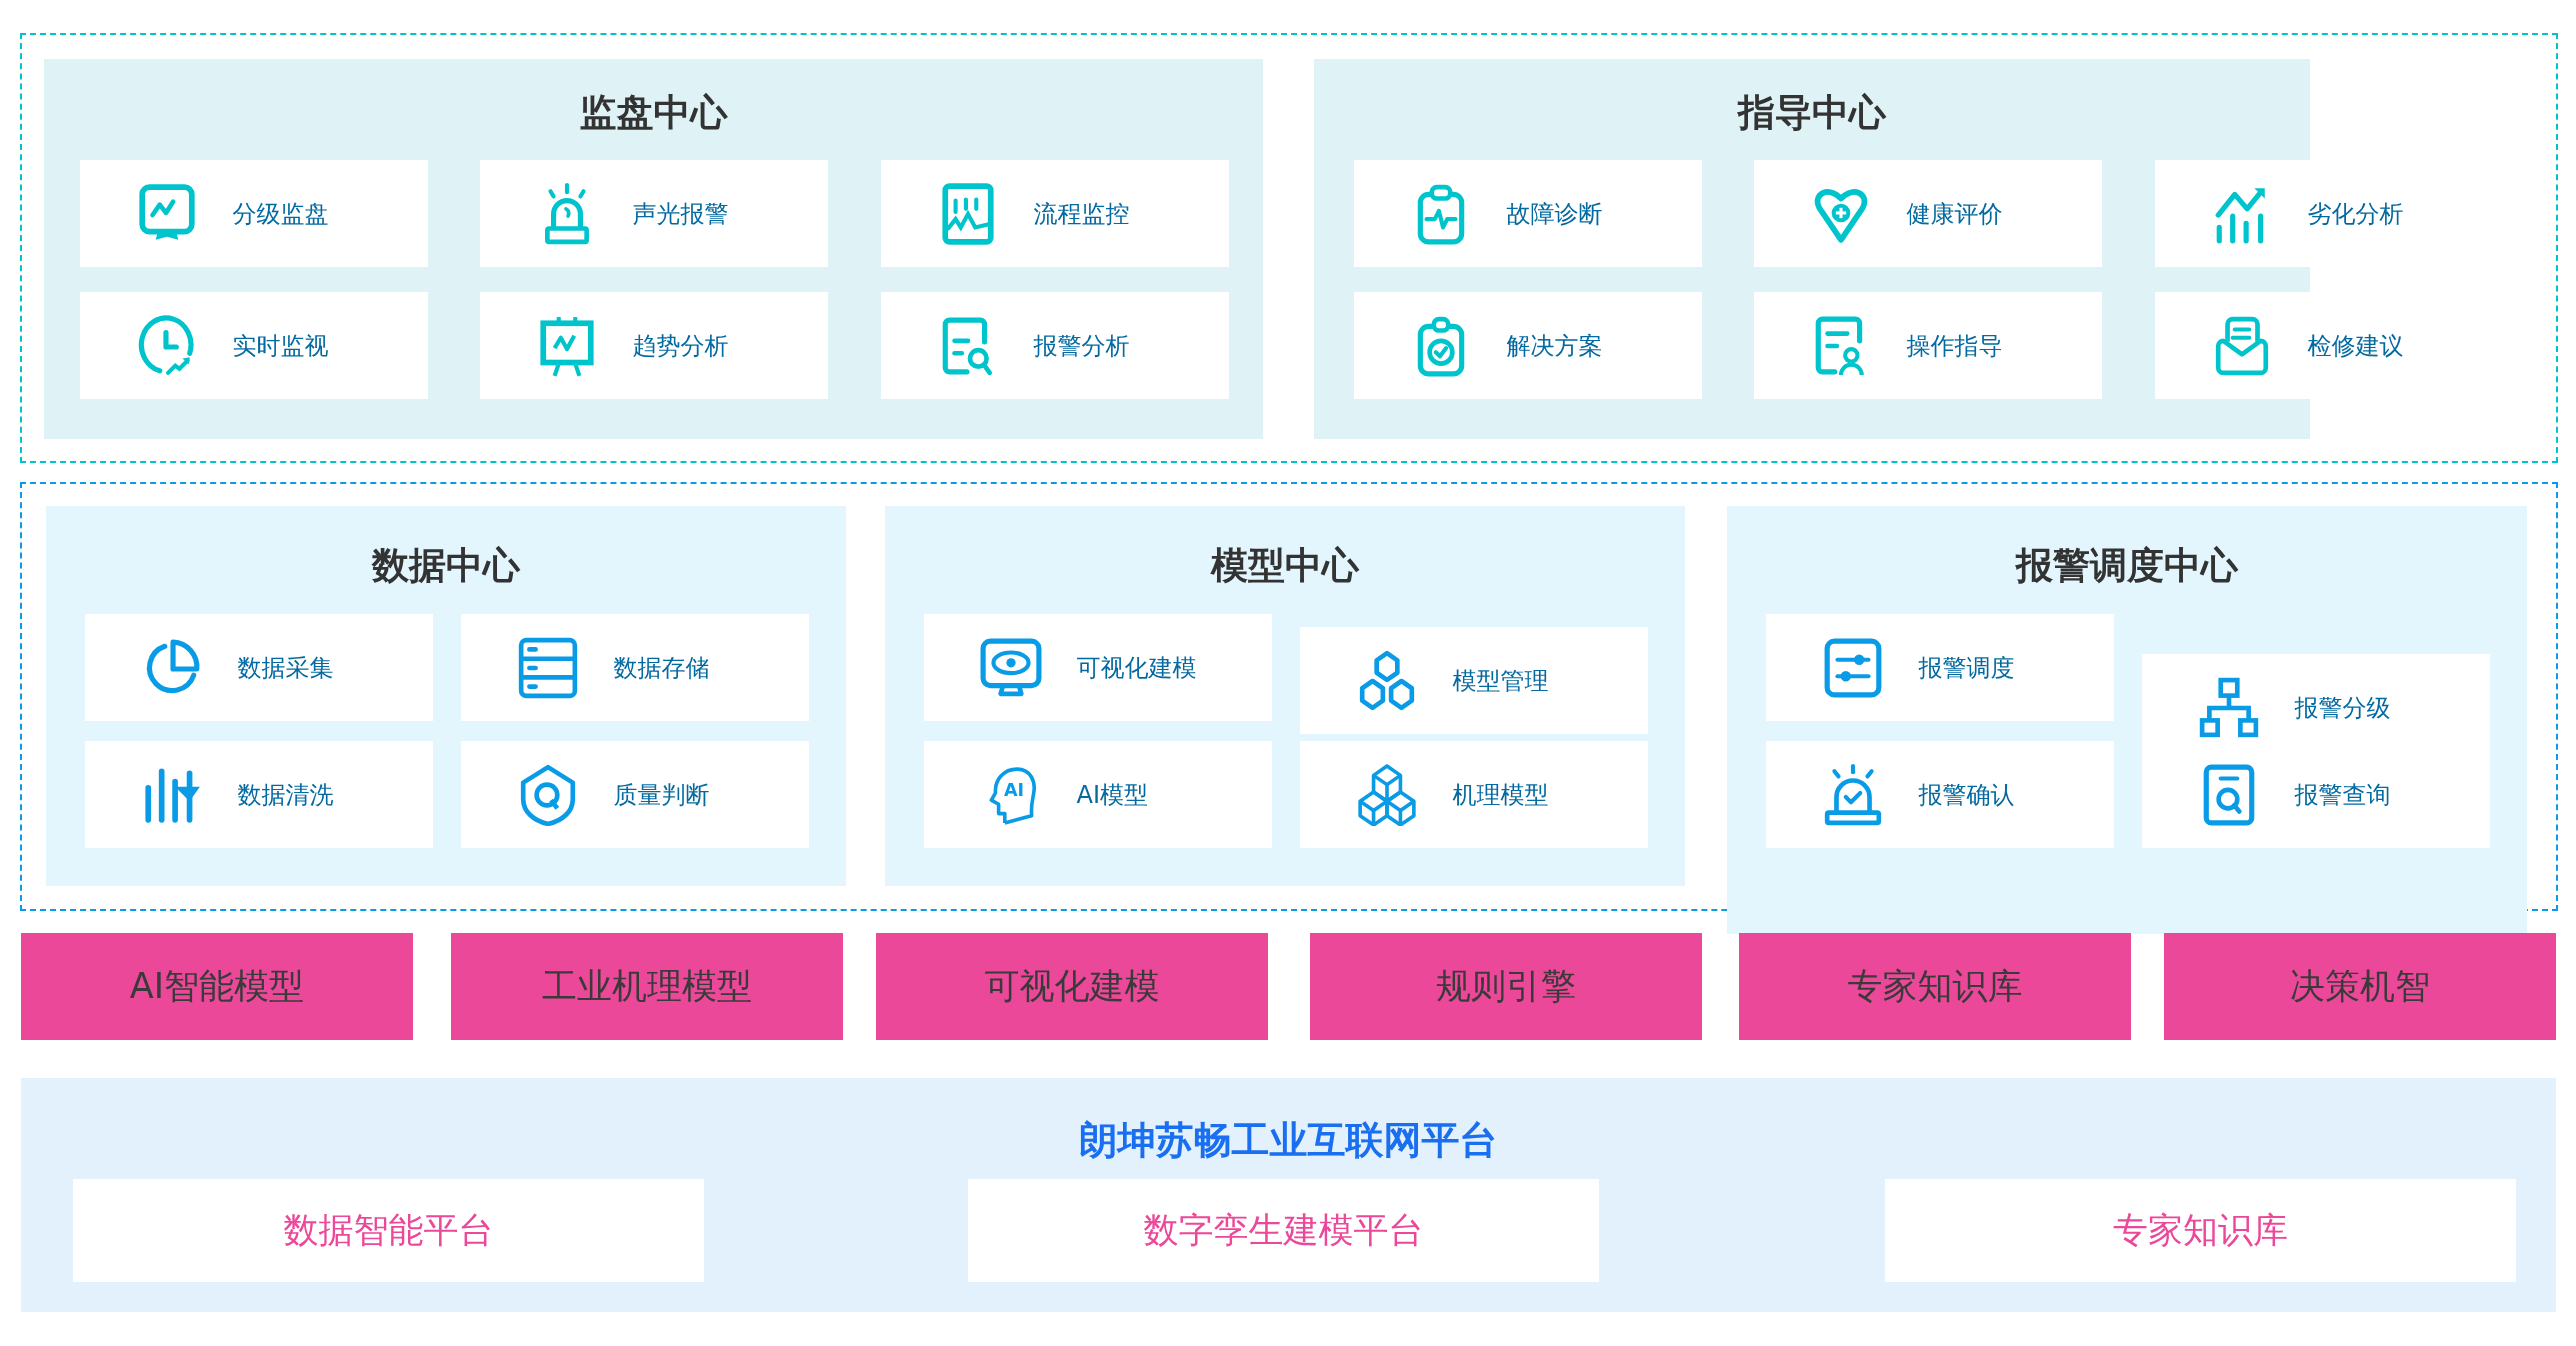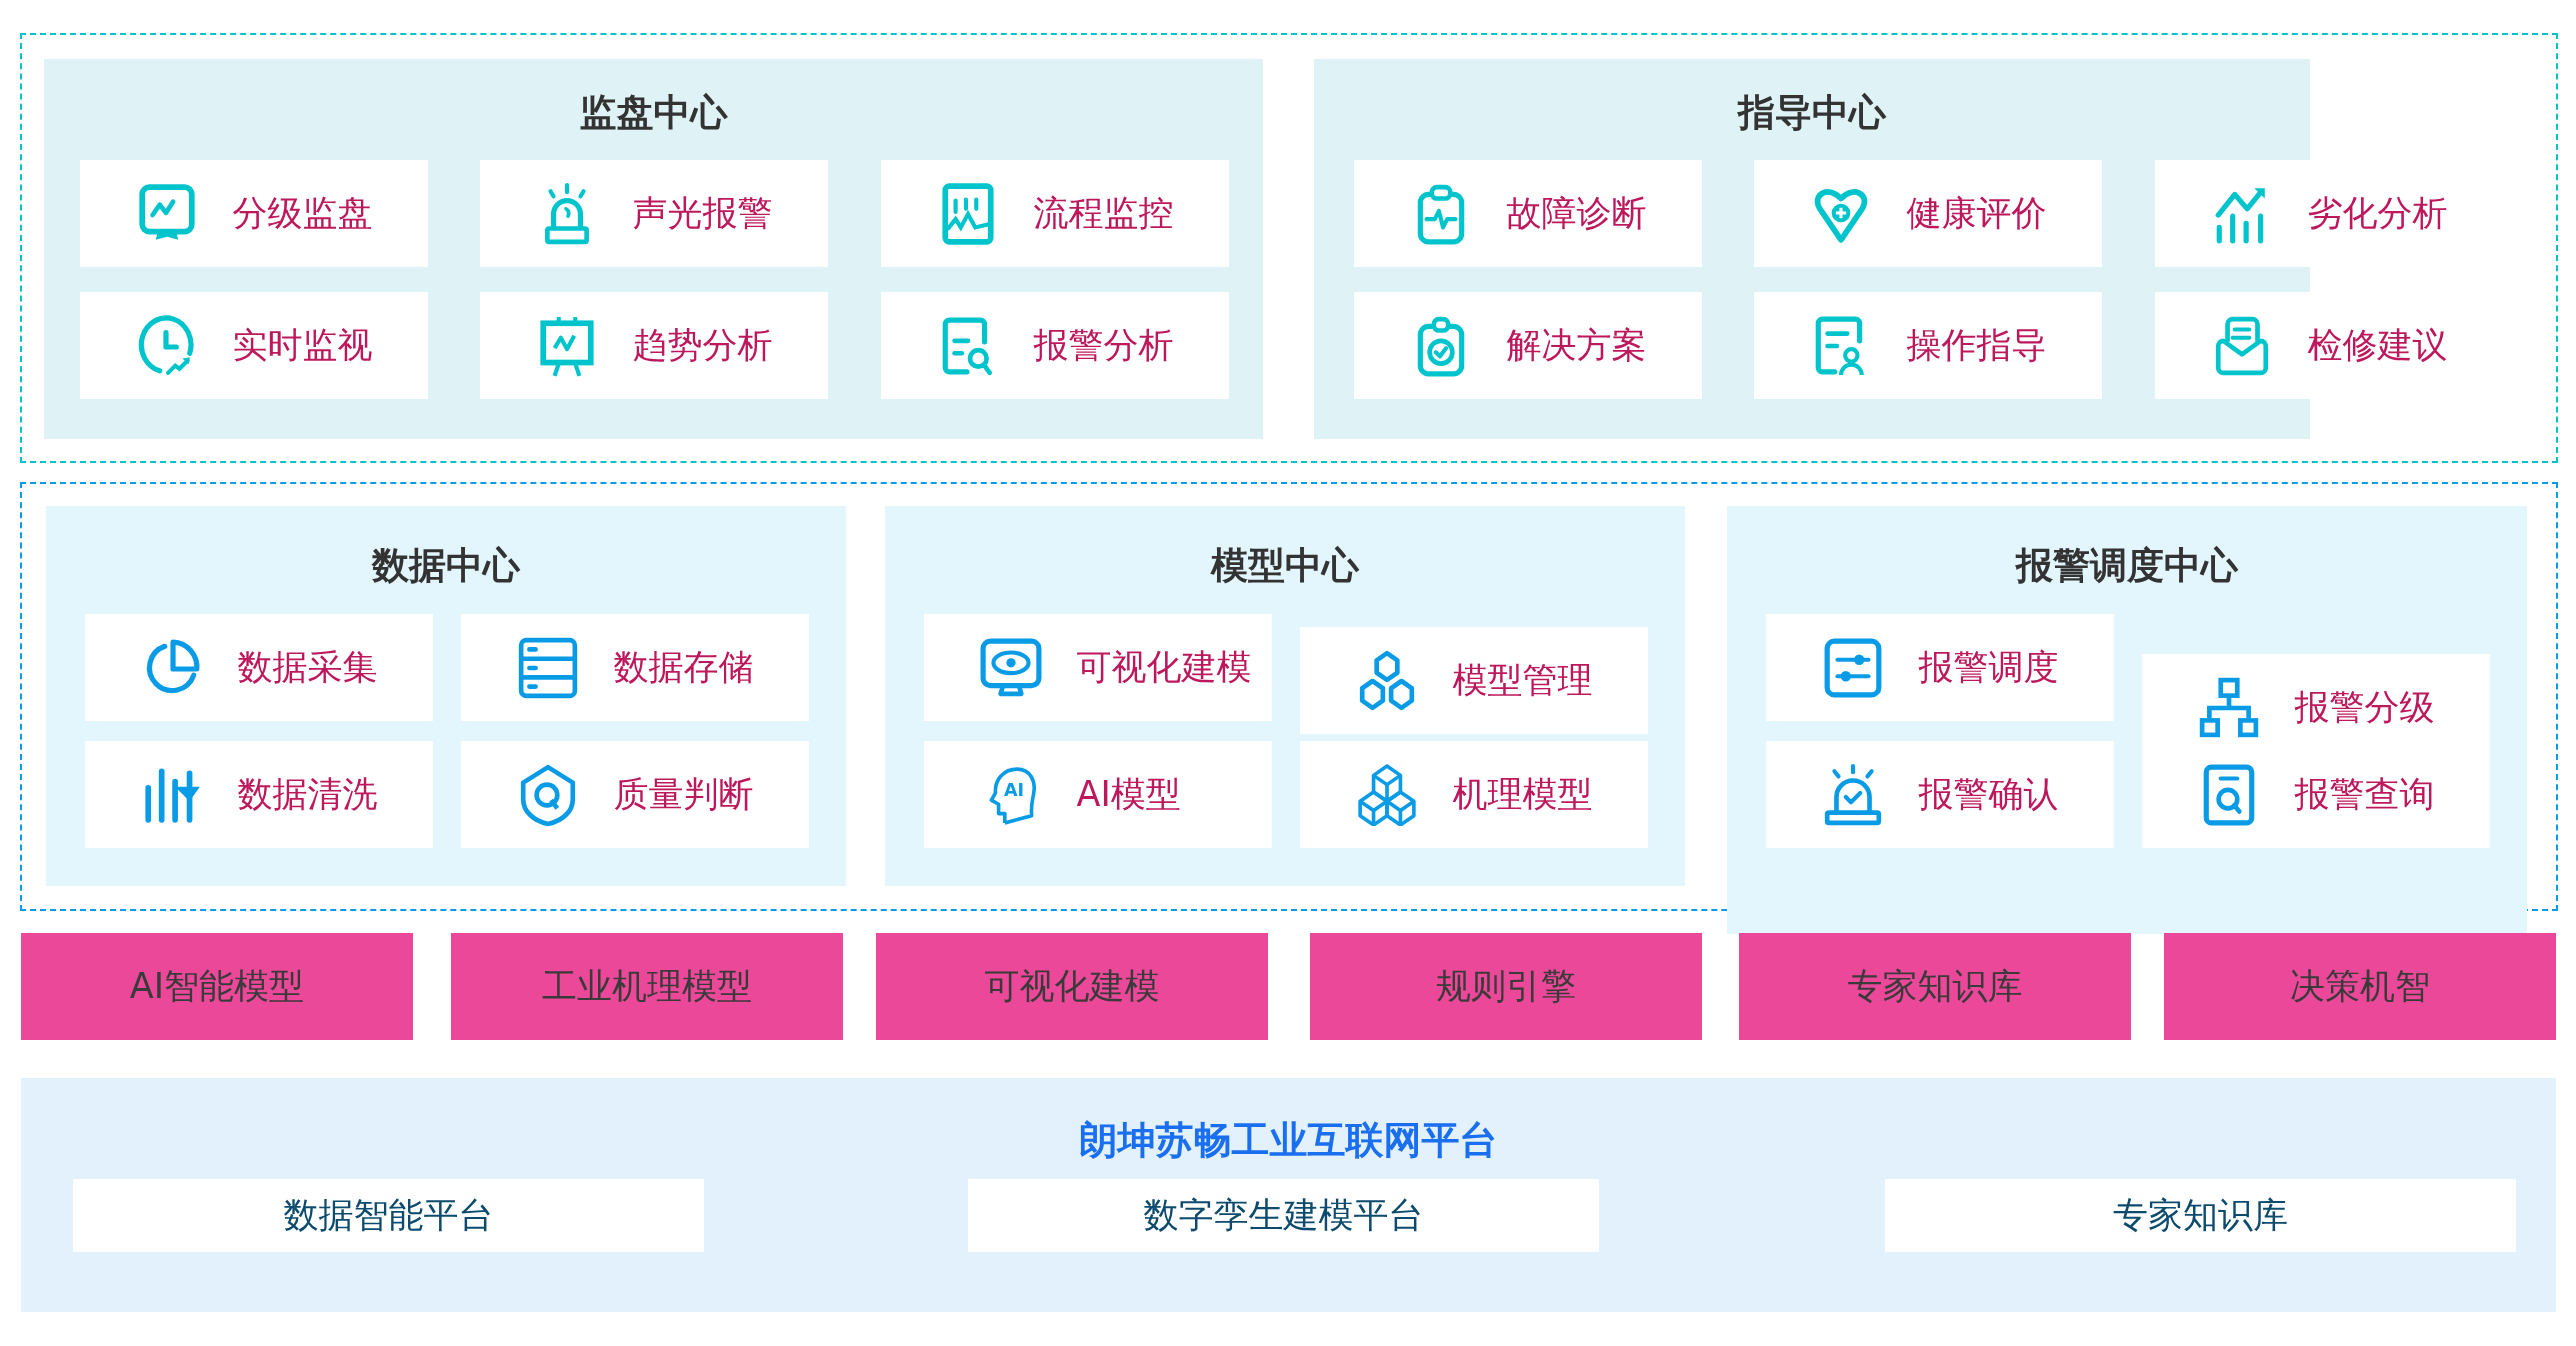--- a/index.html
+++ b/index.html
@@ -9,28 +9,28 @@
   .dash-teal { border:2.1px dashed #00c4cc; }
   .dash-blue { border:2.1px dashed #0a9be6; }
   .panel-teal { background:#dff2f5; }
   .panel-blue { background:#e3f5fd; }
   .ptitle { position:absolute; left:0; right:0; text-align:center; font-weight:bold;
             font-size:37px; color:#333333; line-height:46px; }
   .card { position:absolute; background:#ffffff; width:348px; height:107px;
           display:flex; align-items:center; justify-content:center; }
   .card .ic { width:62px; height:62px; flex:0 0 62px; margin-right:35px; display:flex; align-items:center; justify-content:center; }
   .card .ic svg { width:62px; height:62px; }
-  .card .lbl { font-size:35px; color:#be185d; white-space:nowrap; }
+  .card .lbl { font-size:24px; color:#0369a1; white-space:nowrap; }
   .card .inner { display:flex; align-items:center; width:237px; }
   .gray { position:absolute; background:#ec4899; top:933px; height:107px; width:392px;
           display:flex; align-items:center; justify-content:center; font-size:35px; color:#3a3a3a; }
   .plat-title { position:absolute; left:0; right:0; top:1117px; text-align:center;
                 font-size:38px; font-weight:bold; color:#1a6ff0; line-height:46px; }
-  .pcard { position:absolute; background:#ffffff; top:1179px; height:73px; width:631px;
-           display:flex; align-items:center; justify-content:center; font-size:35px; color:#0c4a6e; }
+  .pcard { position:absolute; background:#ffffff; top:1179px; height:103px; width:631px;
+           display:flex; align-items:center; justify-content:center; font-size:35px; color:#ec4899; }
 </style>
 </head>
 <body>
 
 <div class="abs dash-teal" style="left:19.6px;top:33px;width:2538px;height:430px;"></div>
 
 <div class="abs panel-teal" style="left:44px;top:59px;width:1219px;height:380px;">
   <div class="ptitle" style="top:31px;">监盘中心</div>
 
   <div class="card" style="left:36px;top:101px;">

